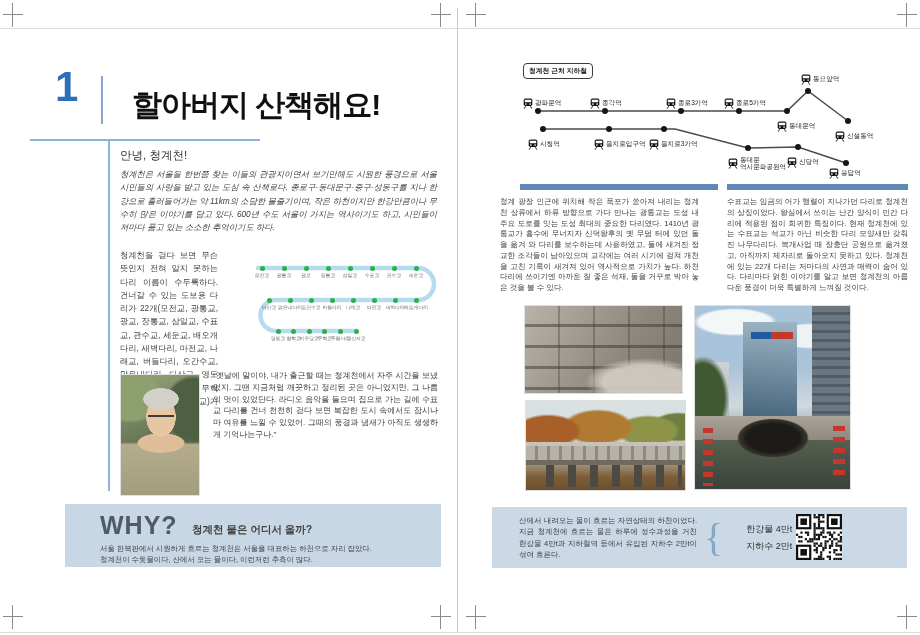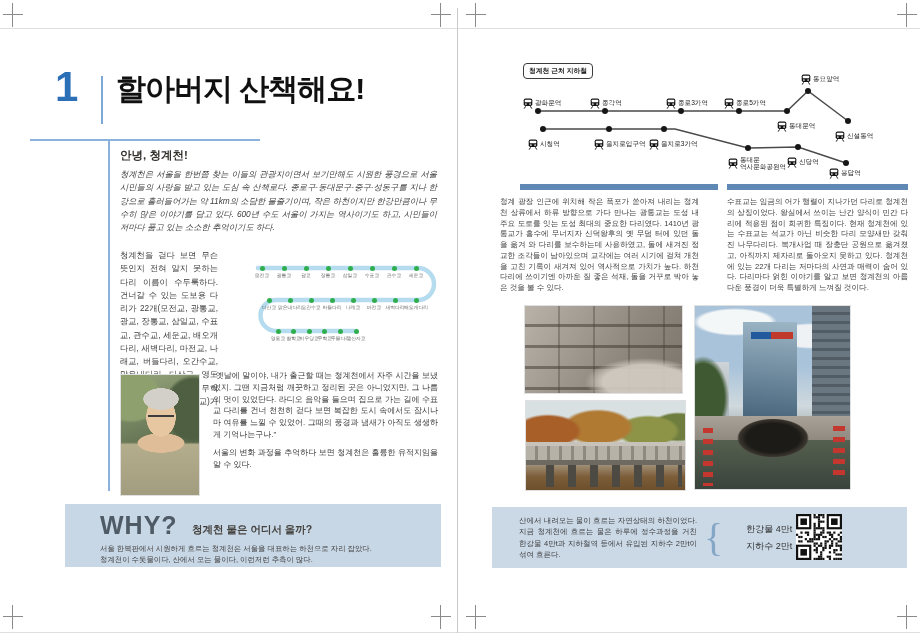--- a/index.html
+++ b/index.html
@@ -12,21 +12,21 @@
   .crop{position:absolute;width:20px;height:24px;}
   .crop:before{content:"";position:absolute;left:9px;top:0;width:1px;height:24px;background:#8a8a8a;}
   .crop:after{content:"";position:absolute;left:0;top:11px;width:20px;height:1px;background:#8a8a8a;}
 
   
   .chapter-num{position:absolute;left:55px;top:66px;font-size:42px;font-weight:bold;color:#2b6fb7;line-height:1;}
   .chapter-divider{position:absolute;left:101px;top:76px;width:2px;height:48px;background:#7fa8d4;}
   .page-title{position:absolute;left:116px;top:72px;font-size:30px;font-weight:800;color:#101010;letter-spacing:-1px;line-height:1.15;}
   .rule-h{position:absolute;left:30px;top:139px;width:230px;height:2px;background:#8ab2dc;}
   .rule-v{position:absolute;left:108px;top:139px;width:2px;height:352px;background:#8ab2dc;}
-  .greeting{position:absolute;left:120px;top:148px;font-size:11.5px;font-weight:bold;color:#33302c;}
+  .greeting{position:absolute;left:120px;top:148px;font-size:11.5px;font-weight:normal;color:#33302c;}
   .body-text{font-size:8.3px;line-height:1.6;text-align:justify;word-break:break-all;color:#3d3d3d;}
   .p-intro{position:absolute;left:120px;top:168px;width:317px;font-style:italic;}
   .p-bridges{position:absolute;left:120px;top:249px;width:98px;}
 
   
   .bridge-diagram{position:absolute;left:248px;top:243px;width:208px;height:118px;}
   .bridge-diagram svg{position:absolute;left:0;top:0;}
   .br-dot{position:absolute;width:5px;height:5px;border-radius:50%;background:#2fae4e;}
   .br-label{position:absolute;width:36px;margin-left:-18px;text-align:center;font-size:4.8px;color:#666;line-height:1.1;}
 
@@ -132,21 +132,21 @@
   <div class="crop" style="left:431px;top:3px"></div>
   <div class="crop" style="left:466px;top:3px"></div>
   <div class="crop" style="left:897px;top:3px"></div>
   <div class="crop" style="left:3px;top:605px"></div>
   <div class="crop" style="left:431px;top:605px"></div>
   <div class="crop" style="left:466px;top:605px"></div>
   <div class="crop" style="left:897px;top:605px"></div>
 
   <div class="chapter-num">1</div>
   <div class="chapter-divider"></div>
-  <h1 class="page-title" style="margin:0">할아버지 산책해요!</h1>
+  <h1 class="page-title" style="margin:16px">할아버지 산책해요!</h1>
   <div class="rule-h"></div>
   <div class="rule-v"></div>
   <div class="greeting">안녕, 청계천!</div>
   <p class="body-text p-intro" style="margin:0">청계천은 서울을 한번쯤 찾는 이들의 관광지이면서 보기만해도 시원한 풍경으로 서울 시민들의 사랑을 받고 있는 도심 속 산책로다. 종로구·동대문구·중구·성동구를 지나 한강으로 흘러들어가는 약 11km의 소담한 물줄기이며, 작은 하천이지만 한강만큼이나 무수히 많은 이야기를 담고 있다. 600년 수도 서울이 가지는 역사이기도 하고, 시민들이 저마다 품고 있는 소소한 추억이기도 하다.</p>
   <p class="body-text p-bridges" style="margin:0">청계천을 걷다 보면 무슨 뜻인지 전혀 알지 못하는 다리 이름이 수두룩하다. 건너갈 수 있는 도보용 다리가 22개(모전교, 광통교, 광교, 장통교, 삼일교, 수표교, 관수교, 세운교, 배오개다리, 새벽다리, 마전교, 나래교, 버들다리, 오간수교, 맑은내다리, 다산교, 영도교, 황학교, 비우당교, 무학교, 두물다리, 고산자교)가 있다.</p>
 
   <div class="bridge-diagram">
     <svg width="208" height="118" viewBox="0 0 208 118">
       <path d="M 10 25 H 170 A 16 16 0 0 1 170 57 H 28 A 15.5 15.5 0 0 0 28 88 H 108" fill="none" stroke="#b5dcee" stroke-width="4.5" stroke-linecap="round"></path>
     </svg>
@@ -194,21 +194,20 @@
         <div class="br-dot" style="left: 89.9px; top: 85.5px;"></div>
         <div class="br-label" style="left: 92.4px; top: 93px;">두물다리</div>
         <div class="br-dot" style="left: 105.5px; top: 85.5px;"></div>
         <div class="br-label" style="left: 108px; top: 93px;">고산자교</div>
       </div>
   </div>
 
   <div class="photo photo-man"></div>
   <div class="p-grandpa">
     <p>“옛날에 말이야, 내가 출근할 때는 청계천에서 자주 시간을 보냈었지. 그땐 지금처럼 깨끗하고 정리된 곳은 아니었지만, 그 나름의 멋이 있었단다. 라디오 음악을 들으며 집으로 가는 길에 수표교 다리를 건너 천천히 걷다 보면 복잡한 도시 속에서도 잠시나마 여유를 느낄 수 있었어. 그때의 풍경과 냄새가 아직도 생생하게 기억나는구나.”</p>
-    <p>서울의 변화 과정을 추억하다 보면 청계천은 훌륭한 유적지임을 알 수 있다.</p>
   </div>
 
   <div class="why-box">
     <span class="why-label">WHY?</span>
     <span class="why-question">청계천 물은 어디서 올까?</span>
     <div class="why-body">
       <div>서울 한복판에서 시원하게 흐르는 청계천은 서울을 대표하는 하천으로 자리 잡았다.</div>
       <div>청계천이 수돗물이다, 산에서 오는 물이다, 이런저런 추측이 많다.</div>
     </div>
   </div>

